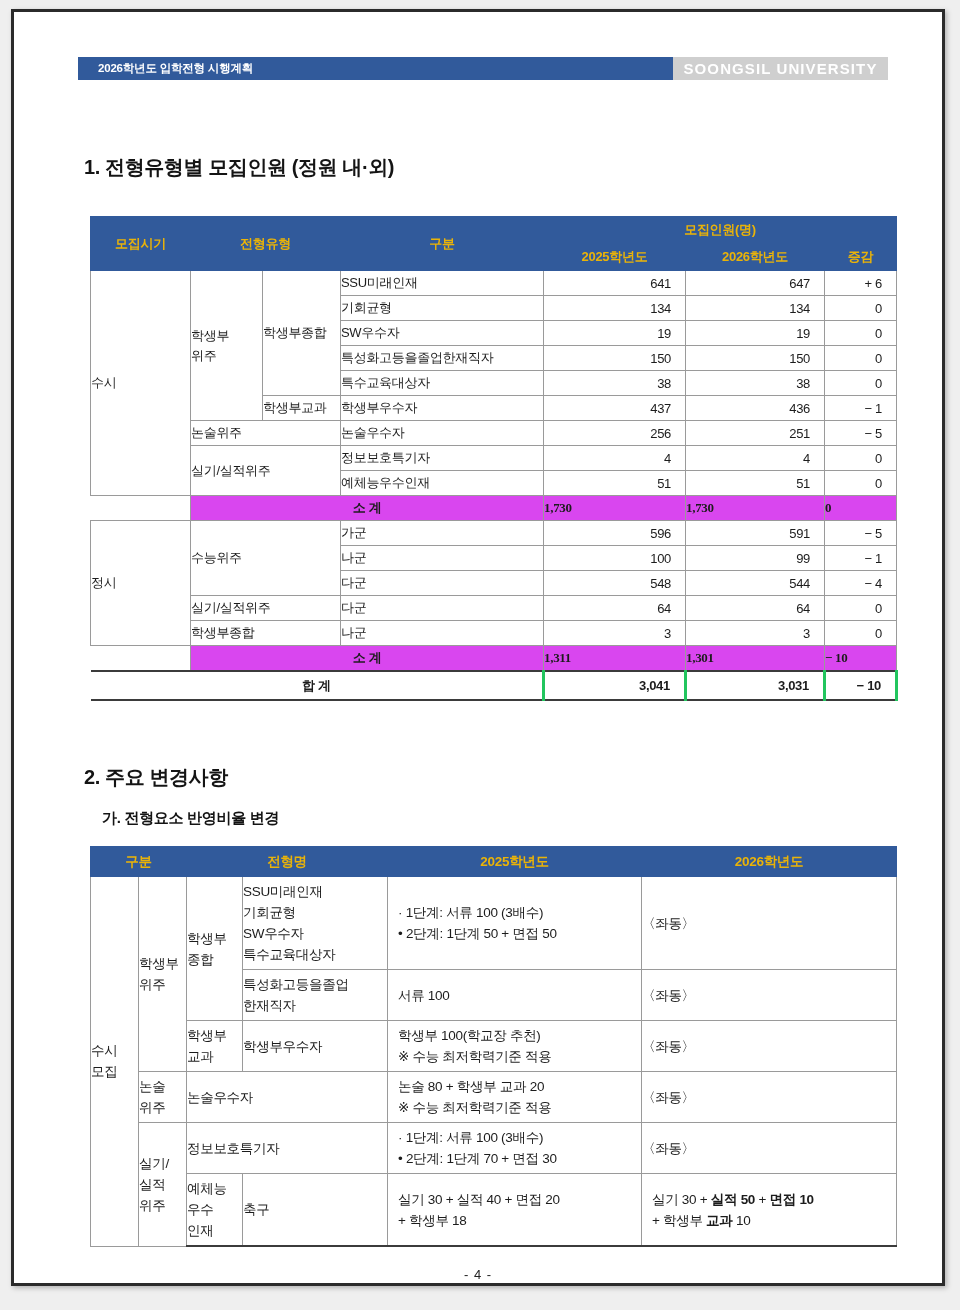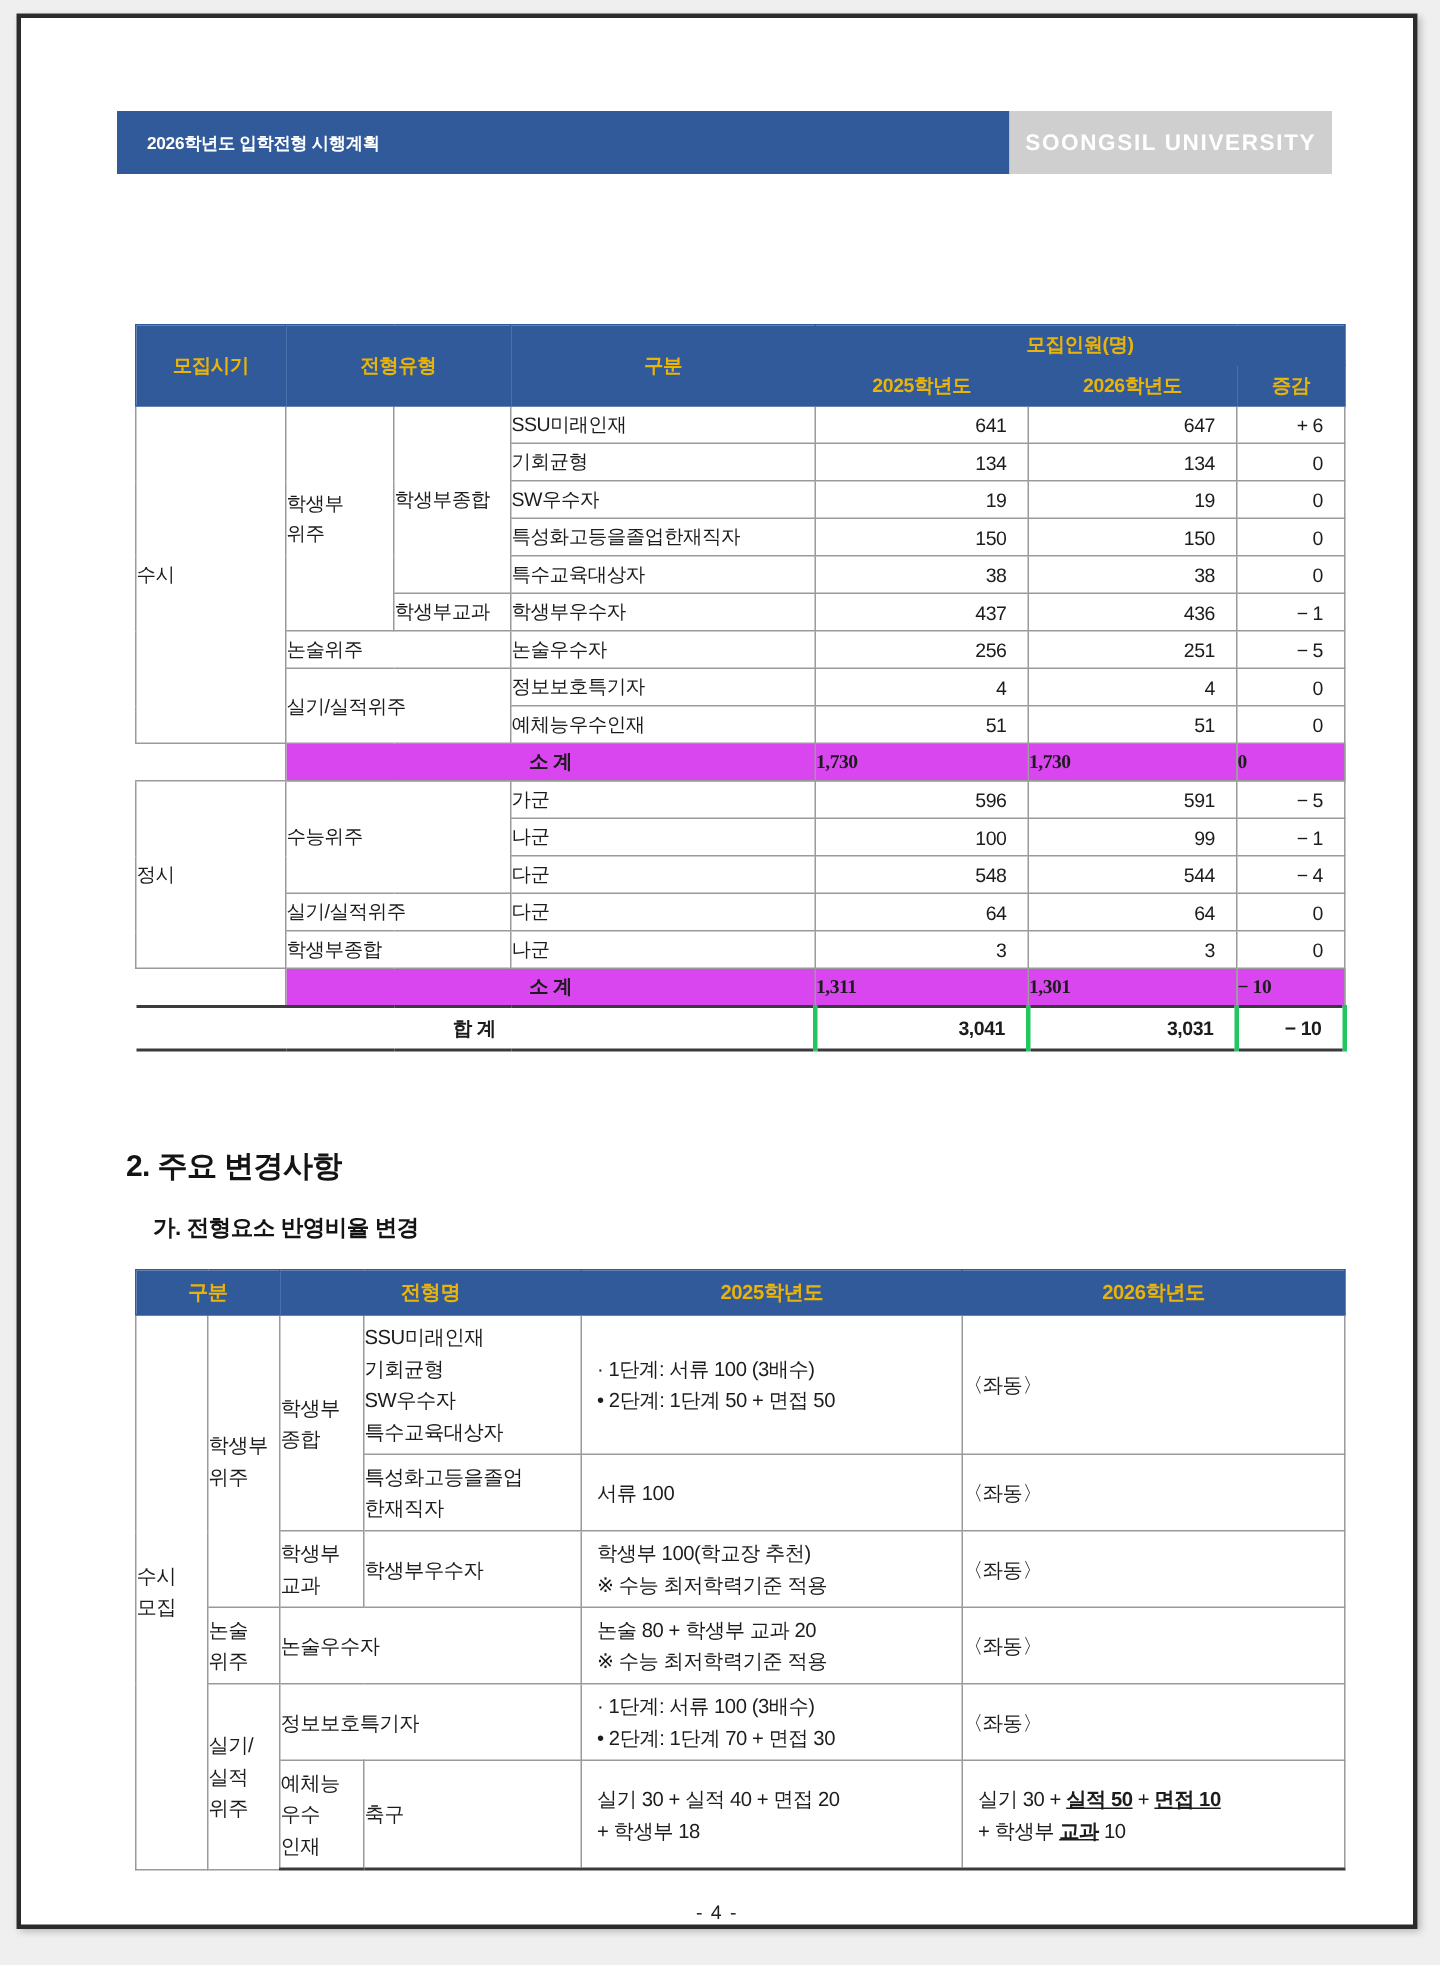--- a/index.html
+++ b/index.html
@@ -30,23 +30,22 @@
     width: 100%;
     height: 100%;
   }
 
   
   .doc-header {
     position: absolute;
     left: 64px;
     top: 45px;
     width: 810px;
-    height: 42px;
+    height: 23px;
     display: flex;
-    margin-top: 17px;
   }
   .doc-header .blue {
     width: 595px;
     background: #315a9b;
     display: flex;
     align-items: center;
     padding-left: 20px;
     box-sizing: border-box;
   }
   .doc-header .blue span {
@@ -152,21 +151,21 @@
     font-size: 13.5px;
     line-height: 21px;
     padding: 4px 0;
   }
   #table-changes td.txt {
     text-align: left;
     padding-left: 10px;
     padding-right: 18px;
   }
   #table-changes tr.lastrow td { border-bottom: 2px solid #3b3b3b; }
-  .u { font-weight: bold; text-decoration: underline; }
+  .u { font-weight: bold; }
 
   .footer {
     position: absolute;
     left: 0;
     top: 1255px;
     width: 100%;
     text-align: center;
     font-size: 13px;
     color: #222;
     letter-spacing: 1px;
@@ -180,20 +179,21 @@
 
   <div class="doc-header">
     <div class="blue">
       <span>2026학년도 입학전형 시행계획</span>
     </div>
     <div class="grey">
       <span>SOONGSIL  UNIVERSITY</span>
     </div>
   </div>
 
+  <div class="h1" id="sec1-title">1. 전형유형별 모집인원 (정원 내·외)</div>
 
   <table id="table-recruit">
     <colgroup>
       <col style="width:100px">
       <col style="width:72px">
       <col style="width:78px">
       <col style="width:203px">
       <col style="width:142px">
       <col style="width:139px">
       <col style="width:72px">

